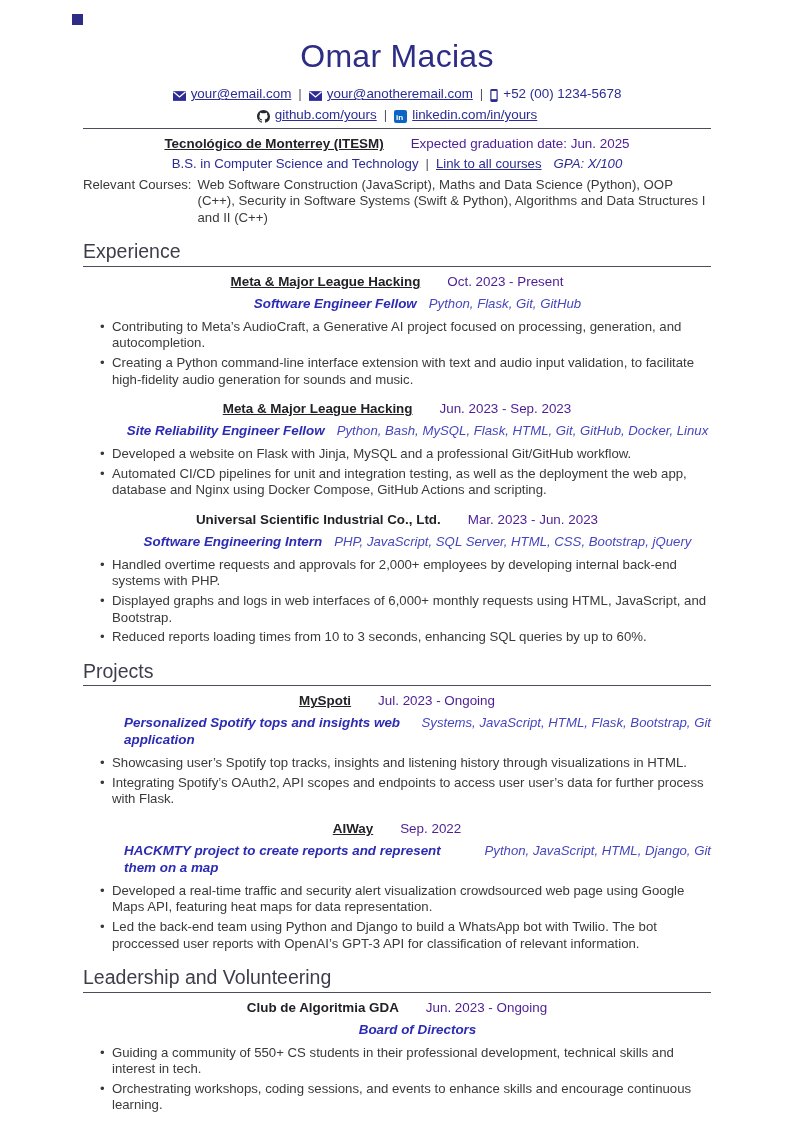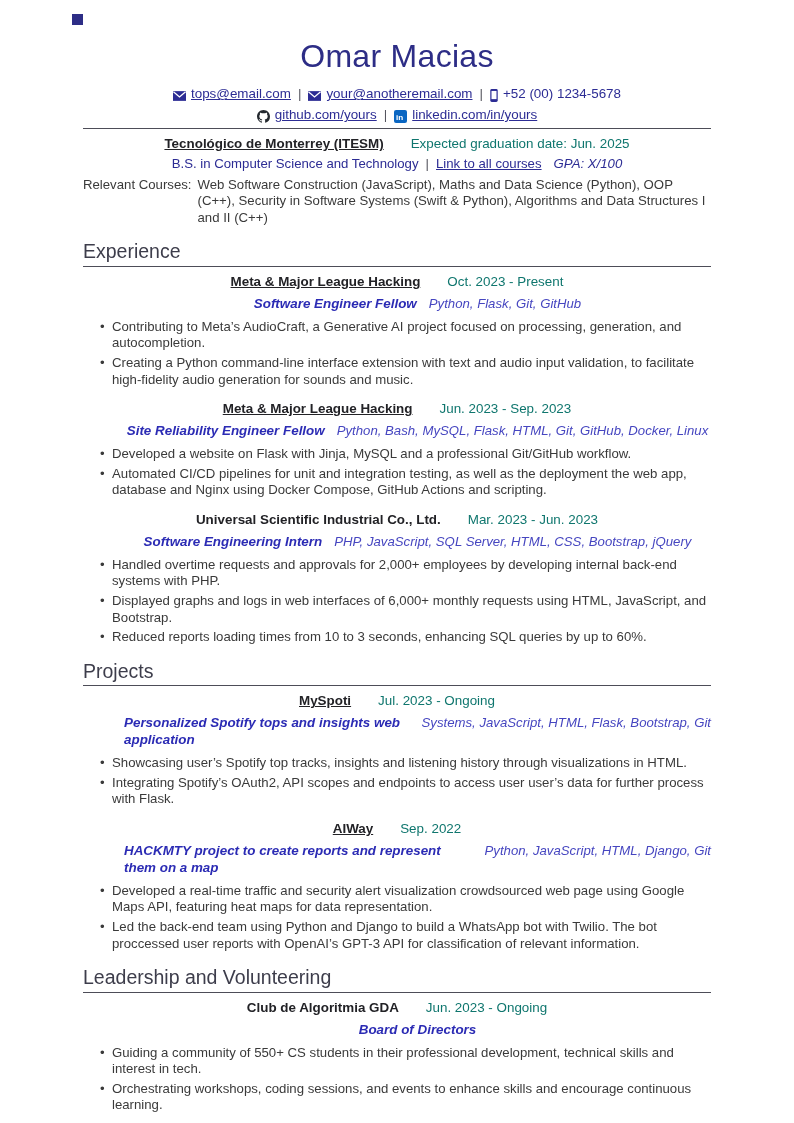--- a/index.html
+++ b/index.html
@@ -48,21 +48,21 @@
     font-size: 19.5px;
     font-weight: 500;
     color: #3d3d4b;
     margin: 13px 0 0 0;
   }
   .rule { border-top: 1px solid #4d4d58; margin: 2px 0 7px 0; }
   .row { display: flex; justify-content: center; align-items: baseline; }
   .row2 { margin-top: 5px; margin-left: 41px; }
   .company { font-weight: bold; color: #222226; font-size: 13.4px; }
   .company.u { text-decoration: underline; }
-  .date { color: #0f766e; font-size: 13.4px; white-space: nowrap; margin-left: 27px; }
+  .date { color: #4c1d95; font-size: 13.4px; white-space: nowrap; margin-left: 27px; }
   .role { font-weight: bold; font-style: italic; color: #2b2bb4; font-size: 13.4px; }
   .stack { font-style: italic; color: #4646c0; font-size: 13.2px; white-space: nowrap; margin-left: 12px; }
   .entry { margin-bottom: 13px; }
   .bullets { margin-top: 6px; }
   .bullet-item { display: flex; margin-bottom: 3px; padding-left: 17px; }
   .bullet-glyph { flex: none; width: 12px; color: #3a3a3a; }
   .bullet-text { flex: 1; color: #3a3a3a; }
   
   .degree { color: #2c2c94; }
   .gpa { font-weight: normal; font-style: italic; color: #2c2c94; white-space: nowrap; margin-left: 12px; }
@@ -87,21 +87,21 @@
 <div class="page">
   <div class="corner-mark"></div>
 
   <header>
     <h1 class="name">Omar Macias</h1>
 
     <div class="contact-line">
       <span class="icon"><svg width="13" height="10" viewBox="0 0 16 12">
             <path fill="currentColor" d="M0 0h16v12H0z"></path>
             <path d="M0.5 0.8l7.5 6.4 7.5-6.4" stroke="#fff" stroke-width="1.6" fill="none"></path>
-          </svg></span><a class="link">tops@email.com</a><span class="sep">|</span><span class="icon"><svg width="13" height="10" viewBox="0 0 16 12">
+          </svg></span><a class="link">your@email.com</a><span class="sep">|</span><span class="icon"><svg width="13" height="10" viewBox="0 0 16 12">
             <path fill="currentColor" d="M0 0h16v12H0z"></path>
             <path d="M0.5 0.8l7.5 6.4 7.5-6.4" stroke="#fff" stroke-width="1.6" fill="none"></path>
           </svg></span><a class="link">your@anotheremail.com</a><span class="sep">|</span><span class="icon"><svg width="8" height="13" viewBox="0 0 8 14">
             <rect x="0" y="0" width="8" height="14" rx="1.6" fill="currentColor"></rect>
             <rect x="1.3" y="2.1" width="5.4" height="8.8" fill="#fff"></rect>
           </svg></span><span class="phone">+52 (00) 1234-5678</span>
     </div>
 
     <div class="contact-line">
       <span class="icon" style="color:#24292f"><svg width="13" height="13" viewBox="0 0 16 16">

